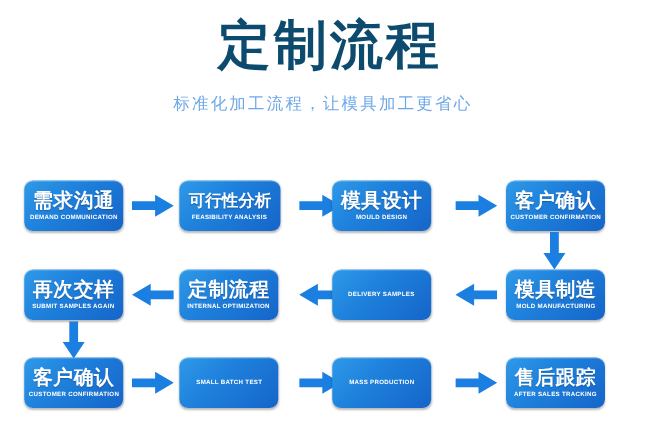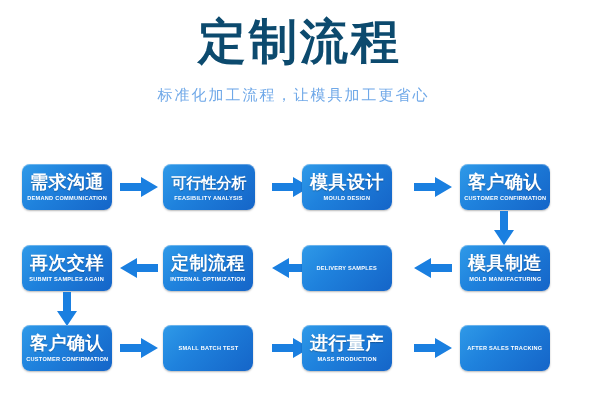--- a/index.html
+++ b/index.html
@@ -224,27 +224,27 @@
     <div class="en">SMALL BATCH TEST</div>
   </div>
 
   <div class="arrow" style="left:272px; top:196px;">
     <svg width="38" height="24" viewBox="0 0 38 24" aria-hidden="true">
       <path d="M0 8 H21 V2 L38 12 L21 22 V16 H0 Z" fill="#1a7fe0"></path>
     </svg>
   </div>
 
   <div class="node r3 c3">
-    <div class="cn">进行量产</div>
     <div class="en">MASS PRODUCTION</div>
   </div>
 
   <div class="arrow" style="left:414px; top:196px;">
     <svg width="38" height="24" viewBox="0 0 38 24" aria-hidden="true">
       <path d="M0 8 H21 V2 L38 12 L21 22 V16 H0 Z" fill="#1a7fe0"></path>
     </svg>
   </div>
 
   <div class="node r3 c4">
+    <div class="cn">售后跟踪</div>
     <div class="en">AFTER SALES TRACKING</div>
   </div>
 
 </div>
 
 </body></html>

